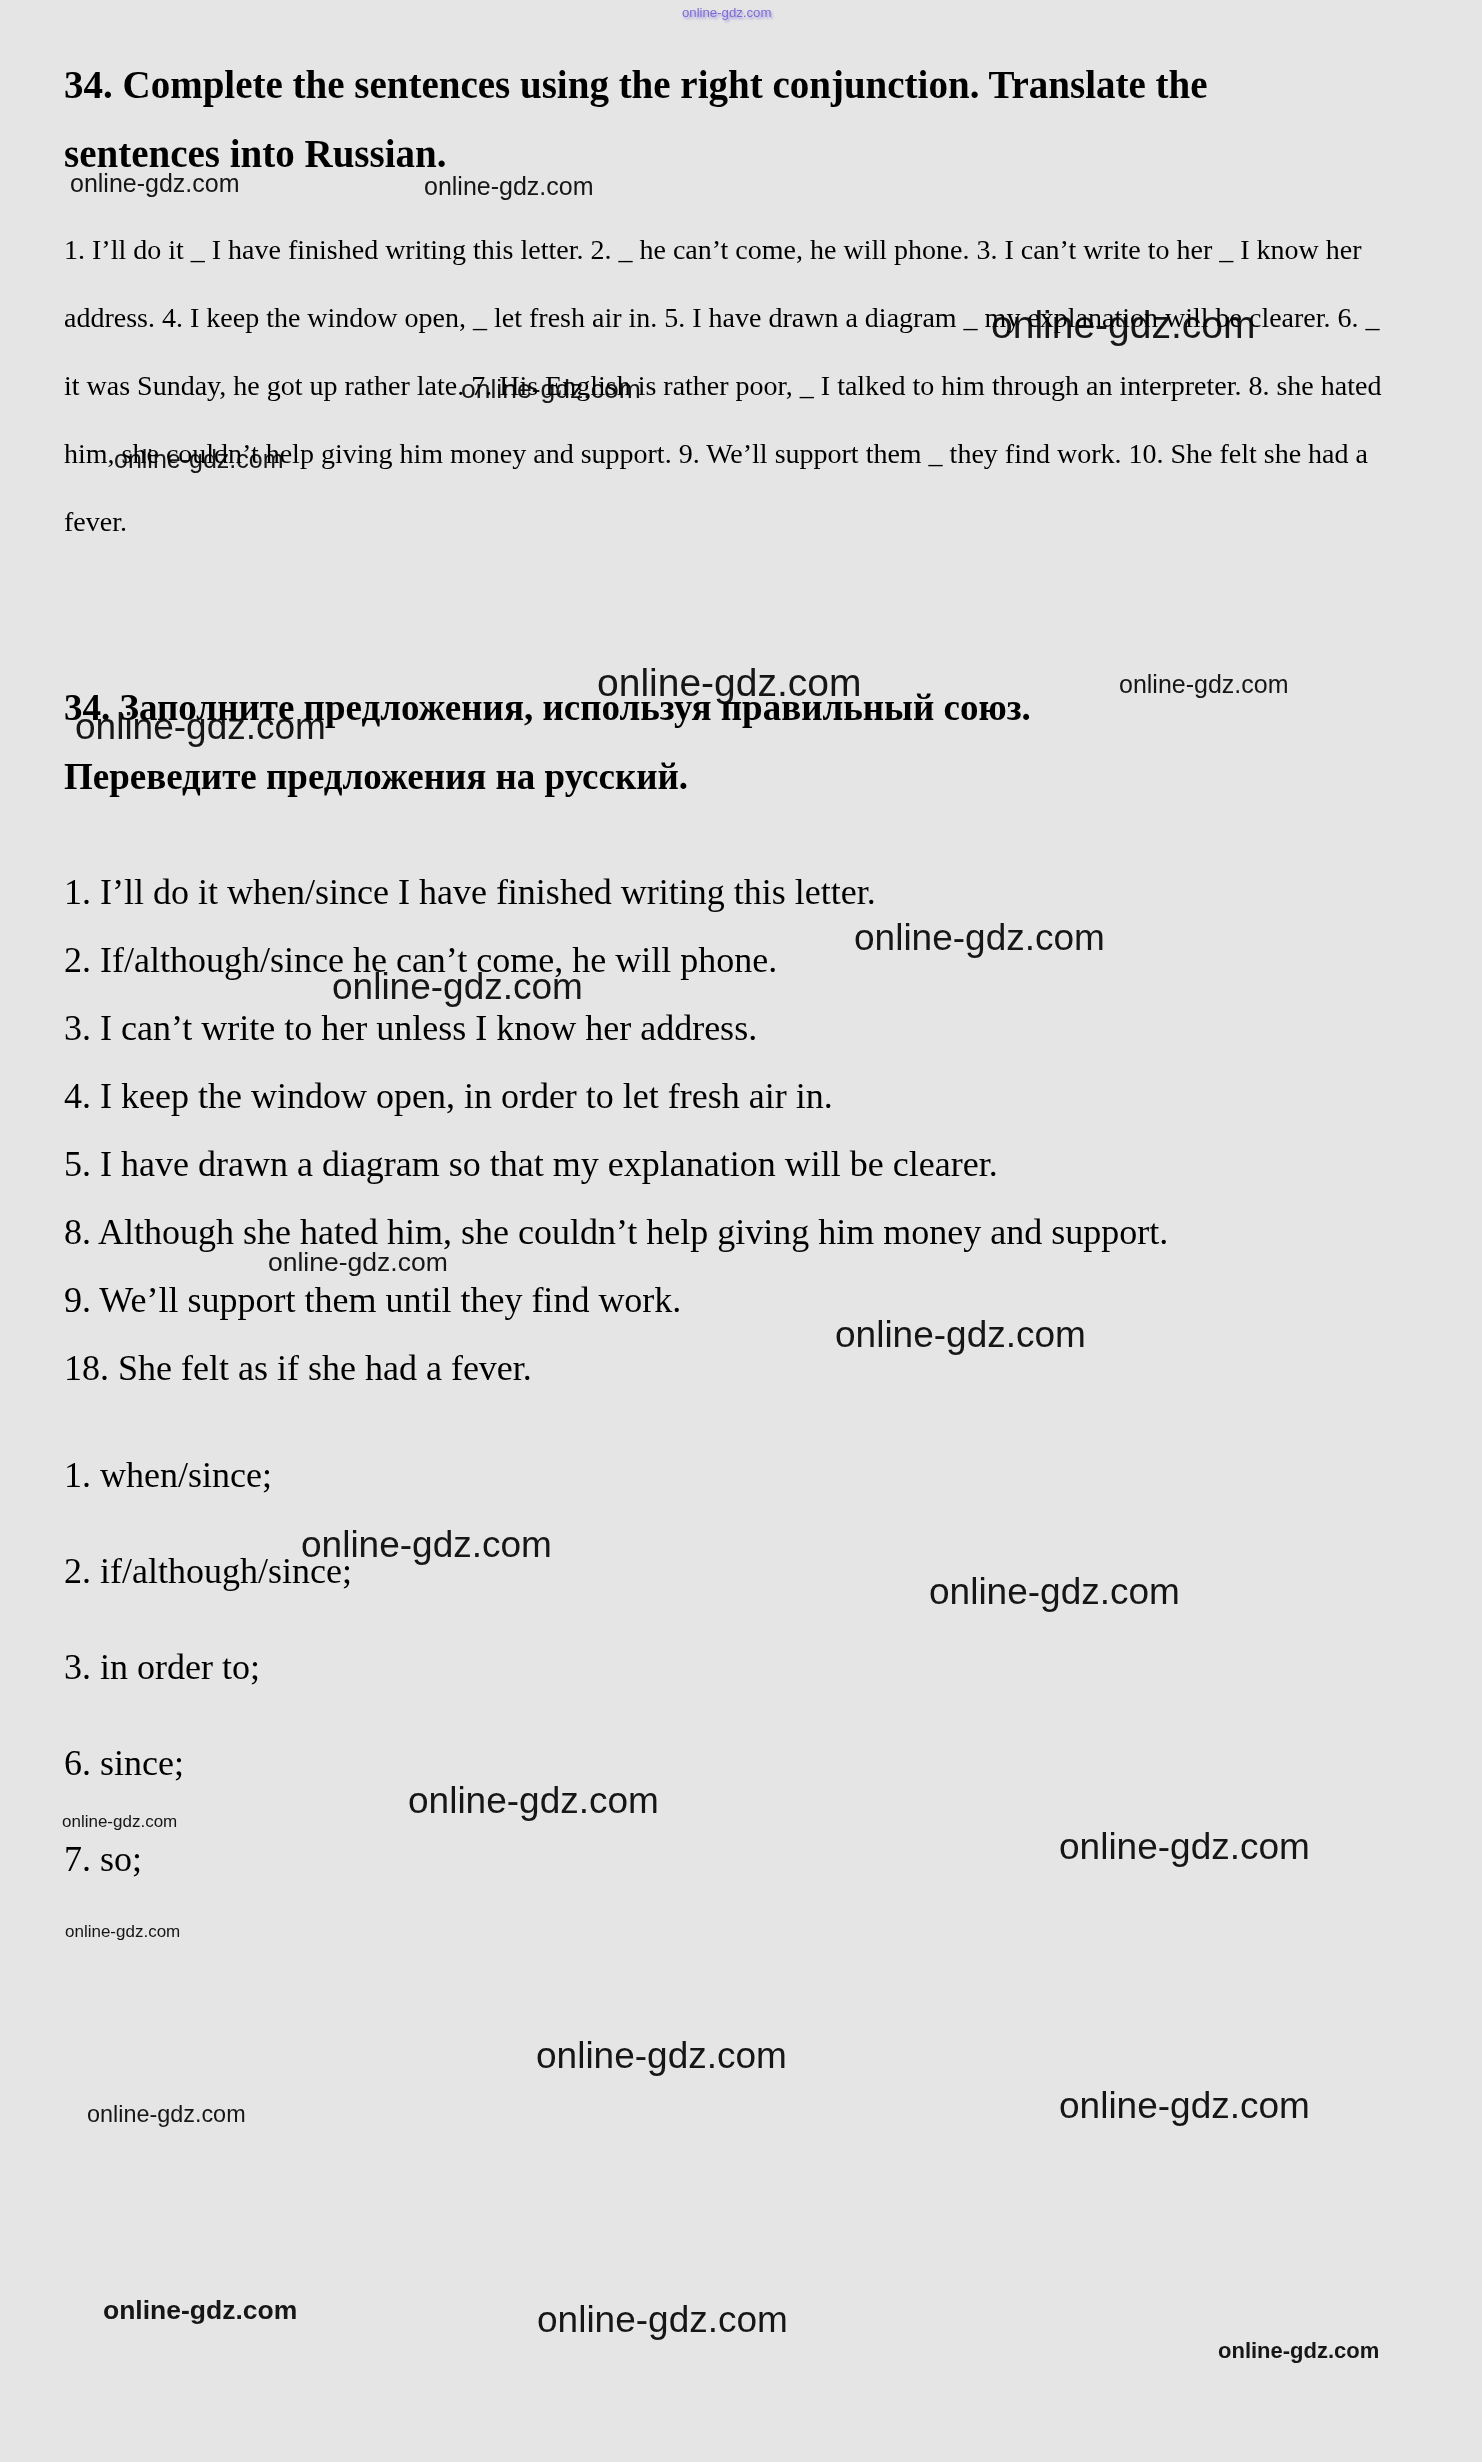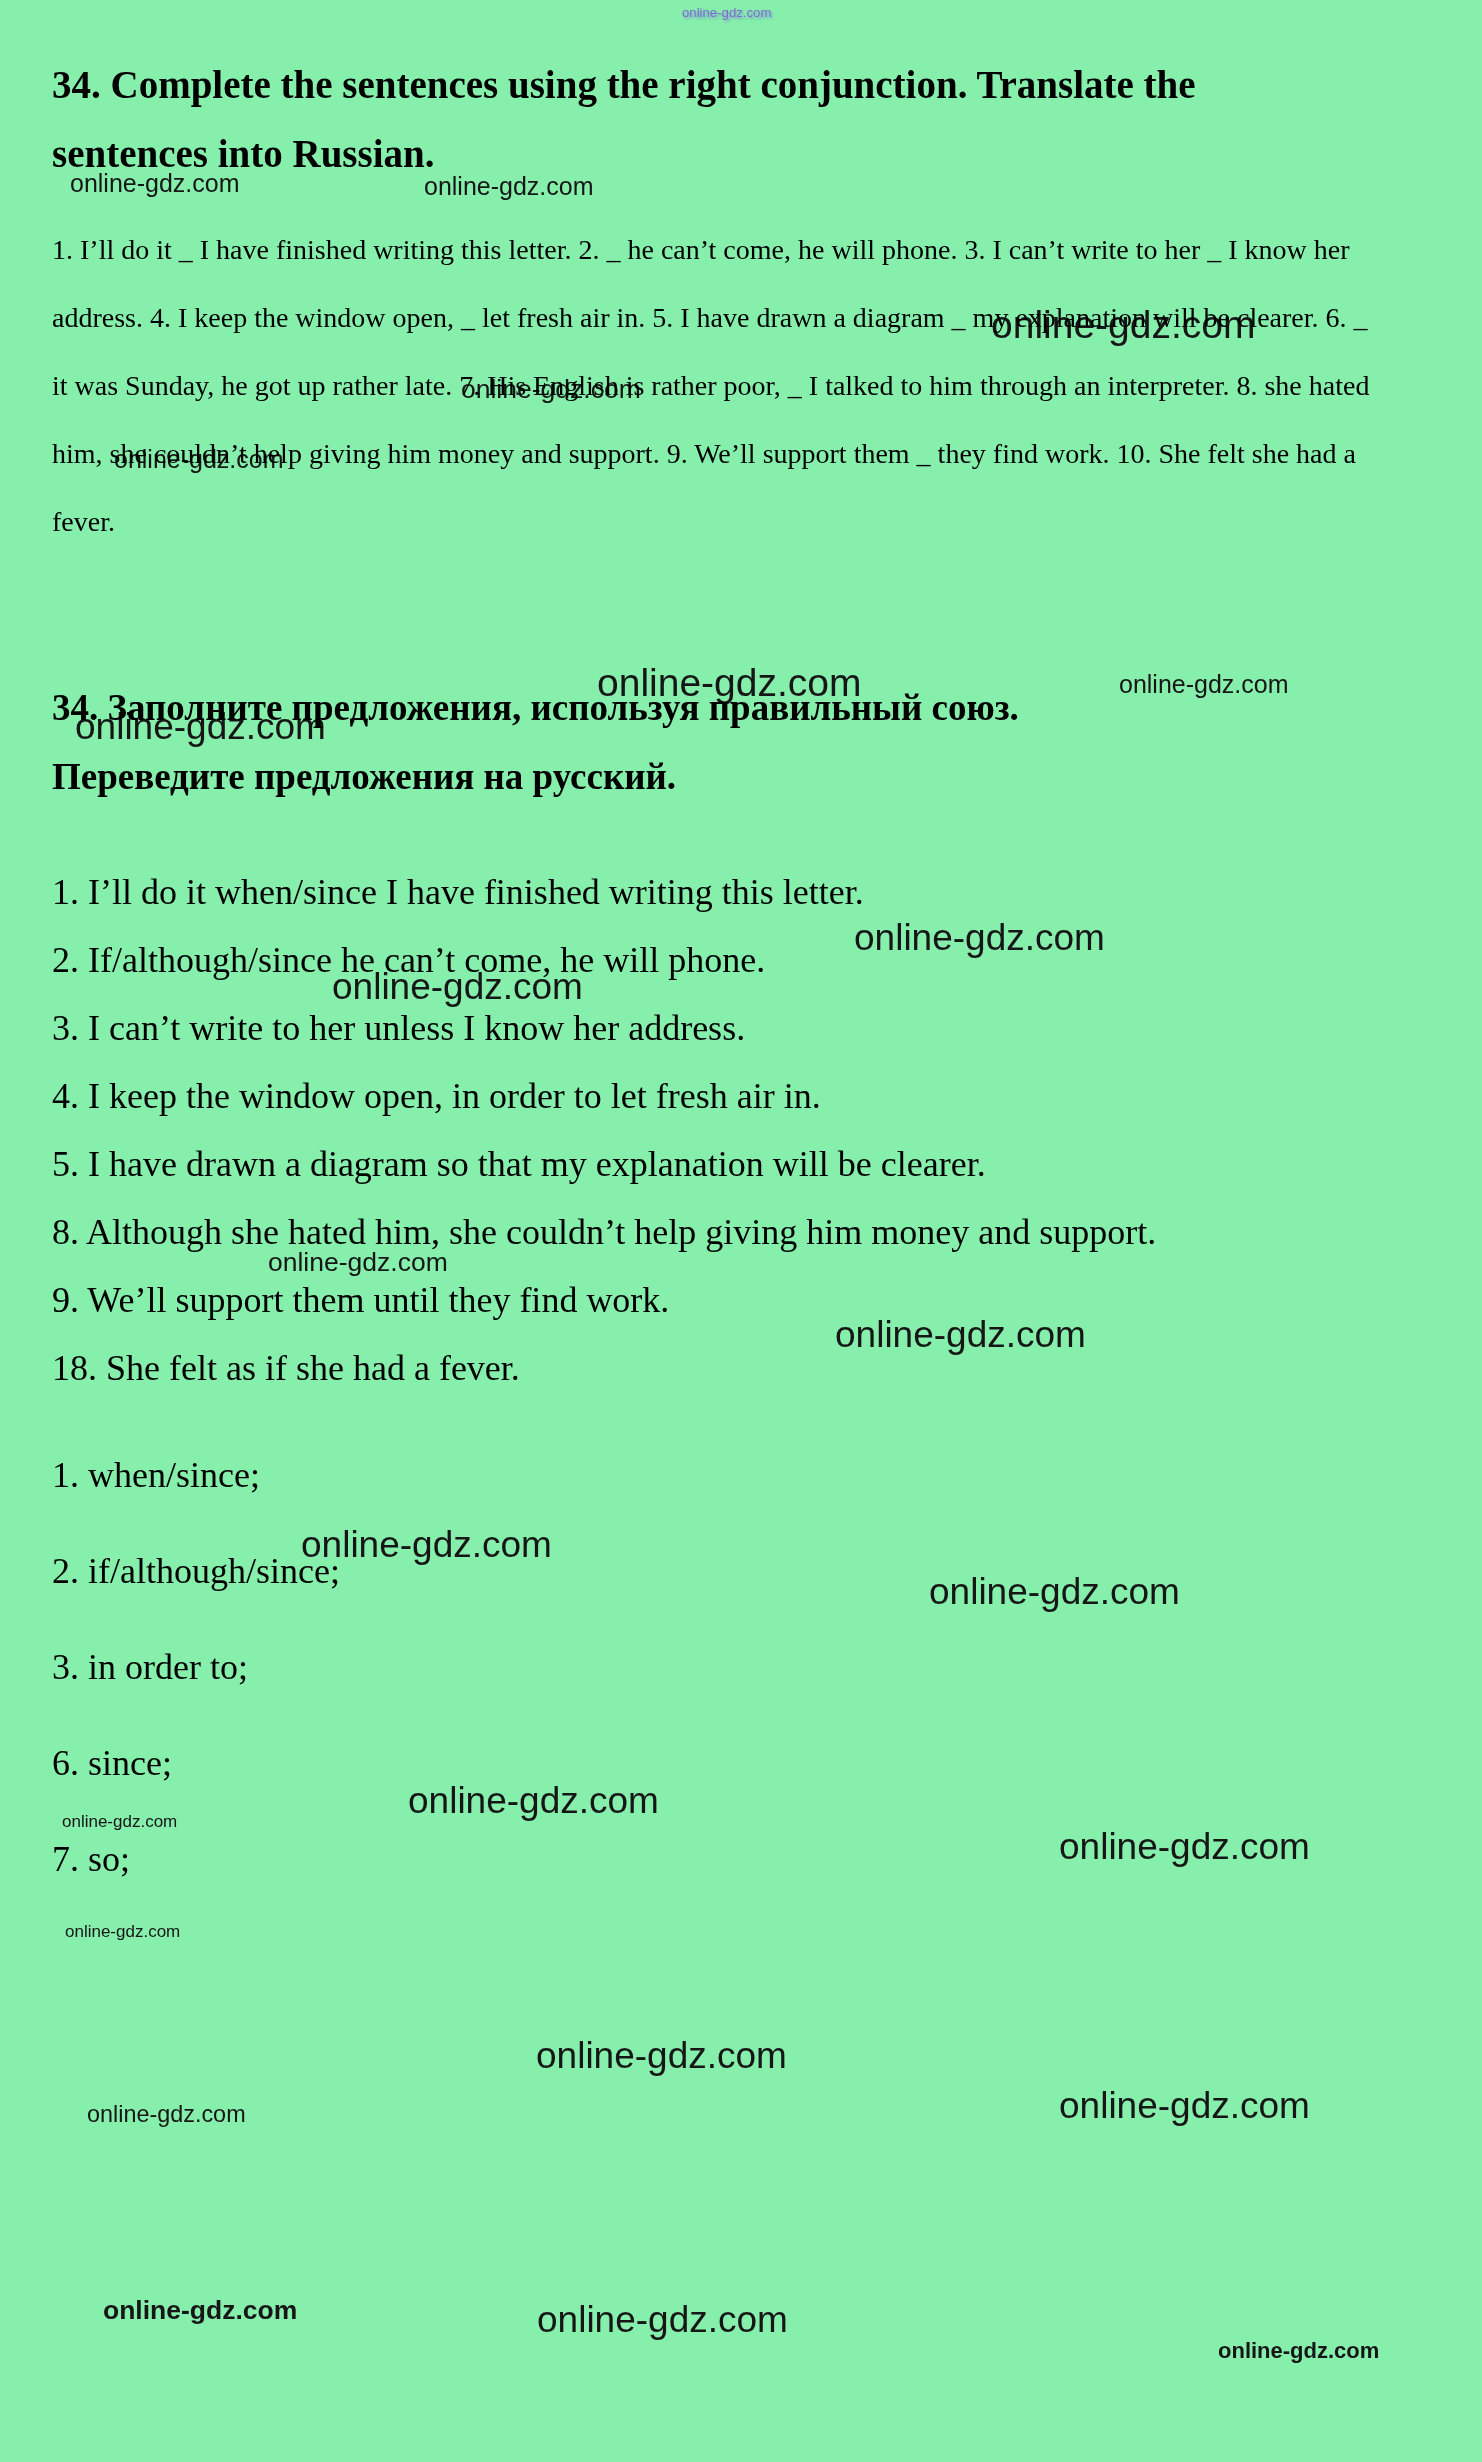--- a/index.html
+++ b/index.html
@@ -1,27 +1,27 @@
 <!DOCTYPE html>
 <html style="font-size:12.5px"><head>
 <meta charset="utf-8">
 <style>
   html, body { margin: 0; padding: 0; background: #ffffff; }
   .page {
     position: relative;
     width: 1482px;
     height: 2462px;
-    background: #86efac;
+    background: #e5e5e5;
     overflow: hidden;
     font-family: "Liberation Serif", serif;
     color: #000000;
   }
   .content {
     position: absolute;
-    left: 52px;
+    left: 64px;
     top: 0;
     width: 1371px;
   }
   .title-en {
     font-size: 39px;
     font-weight: bold;
     line-height: 69px;
     margin: 50px 0 0 0;
     width: 1215px;
   }

